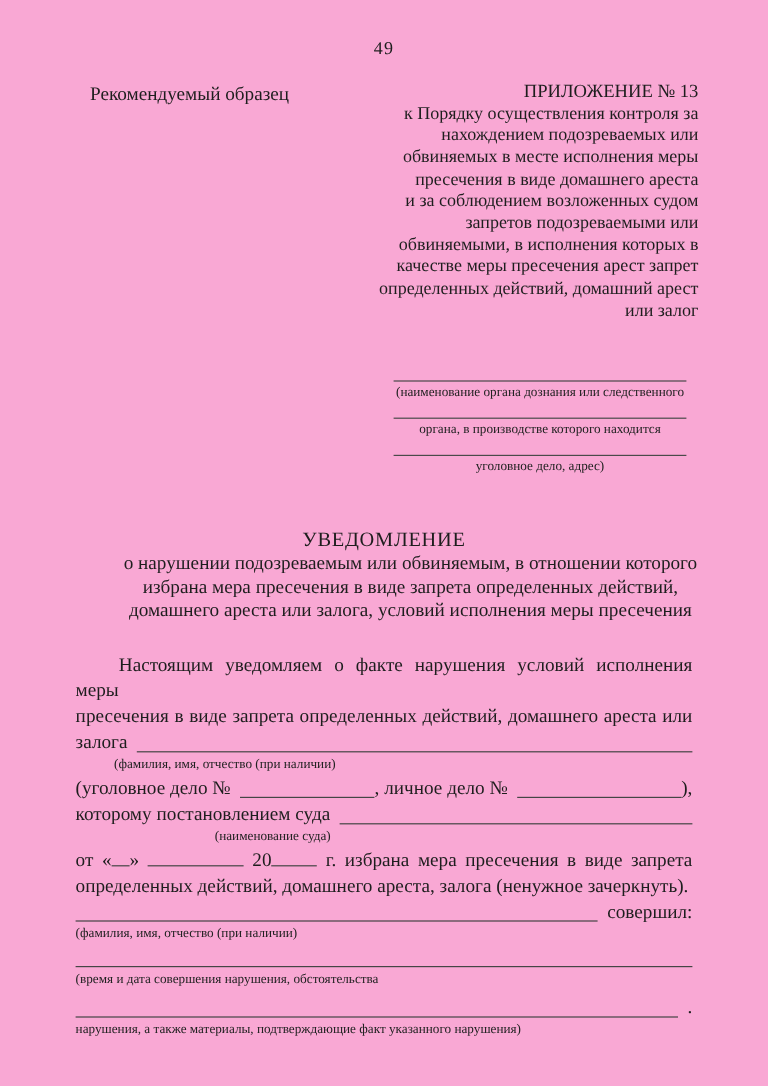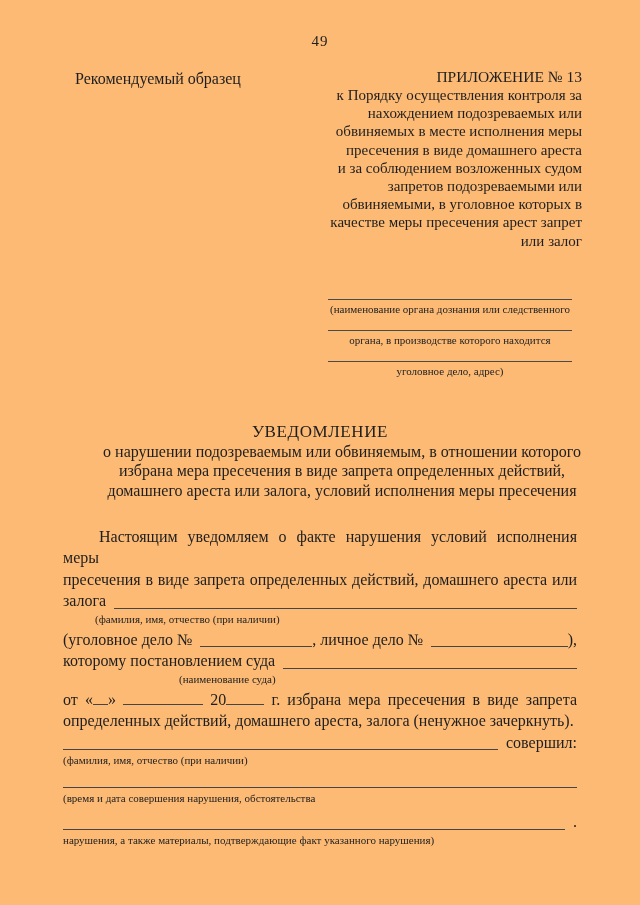--- a/index.html
+++ b/index.html
@@ -1,19 +1,19 @@
 <!DOCTYPE html>
 <html lang="ru"><head>
 <meta charset="utf-8">
 <style>
   html,body { margin:0; padding:0; background:#ffffff; }
   .page {
     position:relative;
     width:640px; height:905px;
-    background:#fdba74;
+    background:#f9a8d4;
     color:#1e1e1e;
     font-family:"Liberation Serif","DejaVu Serif",serif;
     overflow:hidden;
     box-sizing:border-box;
   }
   .page-number { padding-top:33px; text-align:center; font-size:15px; letter-spacing:1px; }
 
   .header-row { display:flex; margin-top:18px; padding:0 58px 0 75px; }
   .sample-label { font-size:16px; white-space:nowrap; padding-top:2px; }
   .appendix { margin-left:auto; width:302px; text-align:right; }
@@ -66,22 +66,23 @@
   <div class="header-row">
     <div class="sample-label">Рекомендуемый образец</div>
     <div class="appendix">
       <div class="appendix-title">ПРИЛОЖЕНИЕ № 13</div>
       <div class="appendix-line">к Порядку осуществления контроля за</div>
       <div class="appendix-line">нахождением подозреваемых или</div>
       <div class="appendix-line">обвиняемых в месте исполнения меры</div>
       <div class="appendix-line">пресечения в виде домашнего ареста</div>
       <div class="appendix-line">и за соблюдением возложенных судом</div>
       <div class="appendix-line">запретов подозреваемыми или</div>
-      <div class="appendix-line">обвиняемыми, в уголовное которых в</div>
+      <div class="appendix-line">обвиняемыми, в исполнения которых в</div>
       <div class="appendix-line">качестве меры пресечения арест запрет</div>
+      <div class="appendix-line">определенных действий, домашний арест</div>
       <div class="appendix-line">или залог</div>
     </div>
   </div>
 
   <div class="addressee">
     <div class="a-item">
       <div class="a-line"></div>
       <div class="a-caption">(наименование органа дознания или следственного</div>
     </div>
     <div class="a-item">

